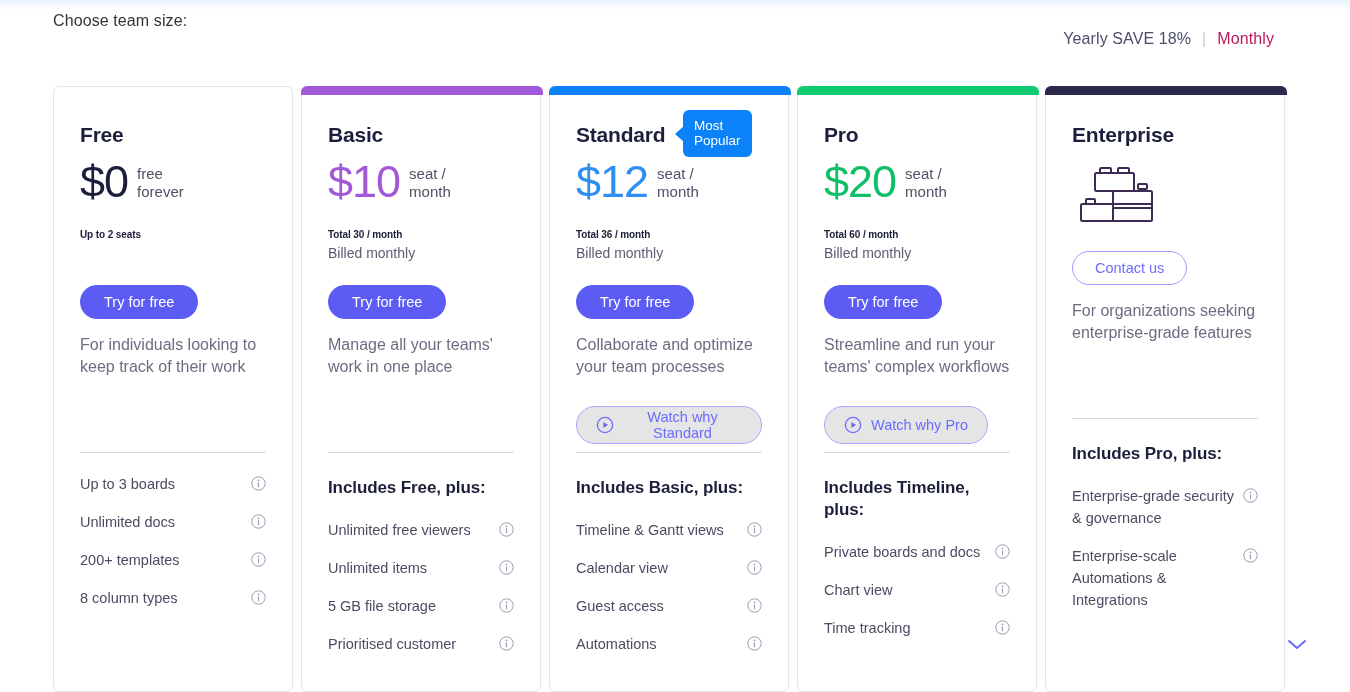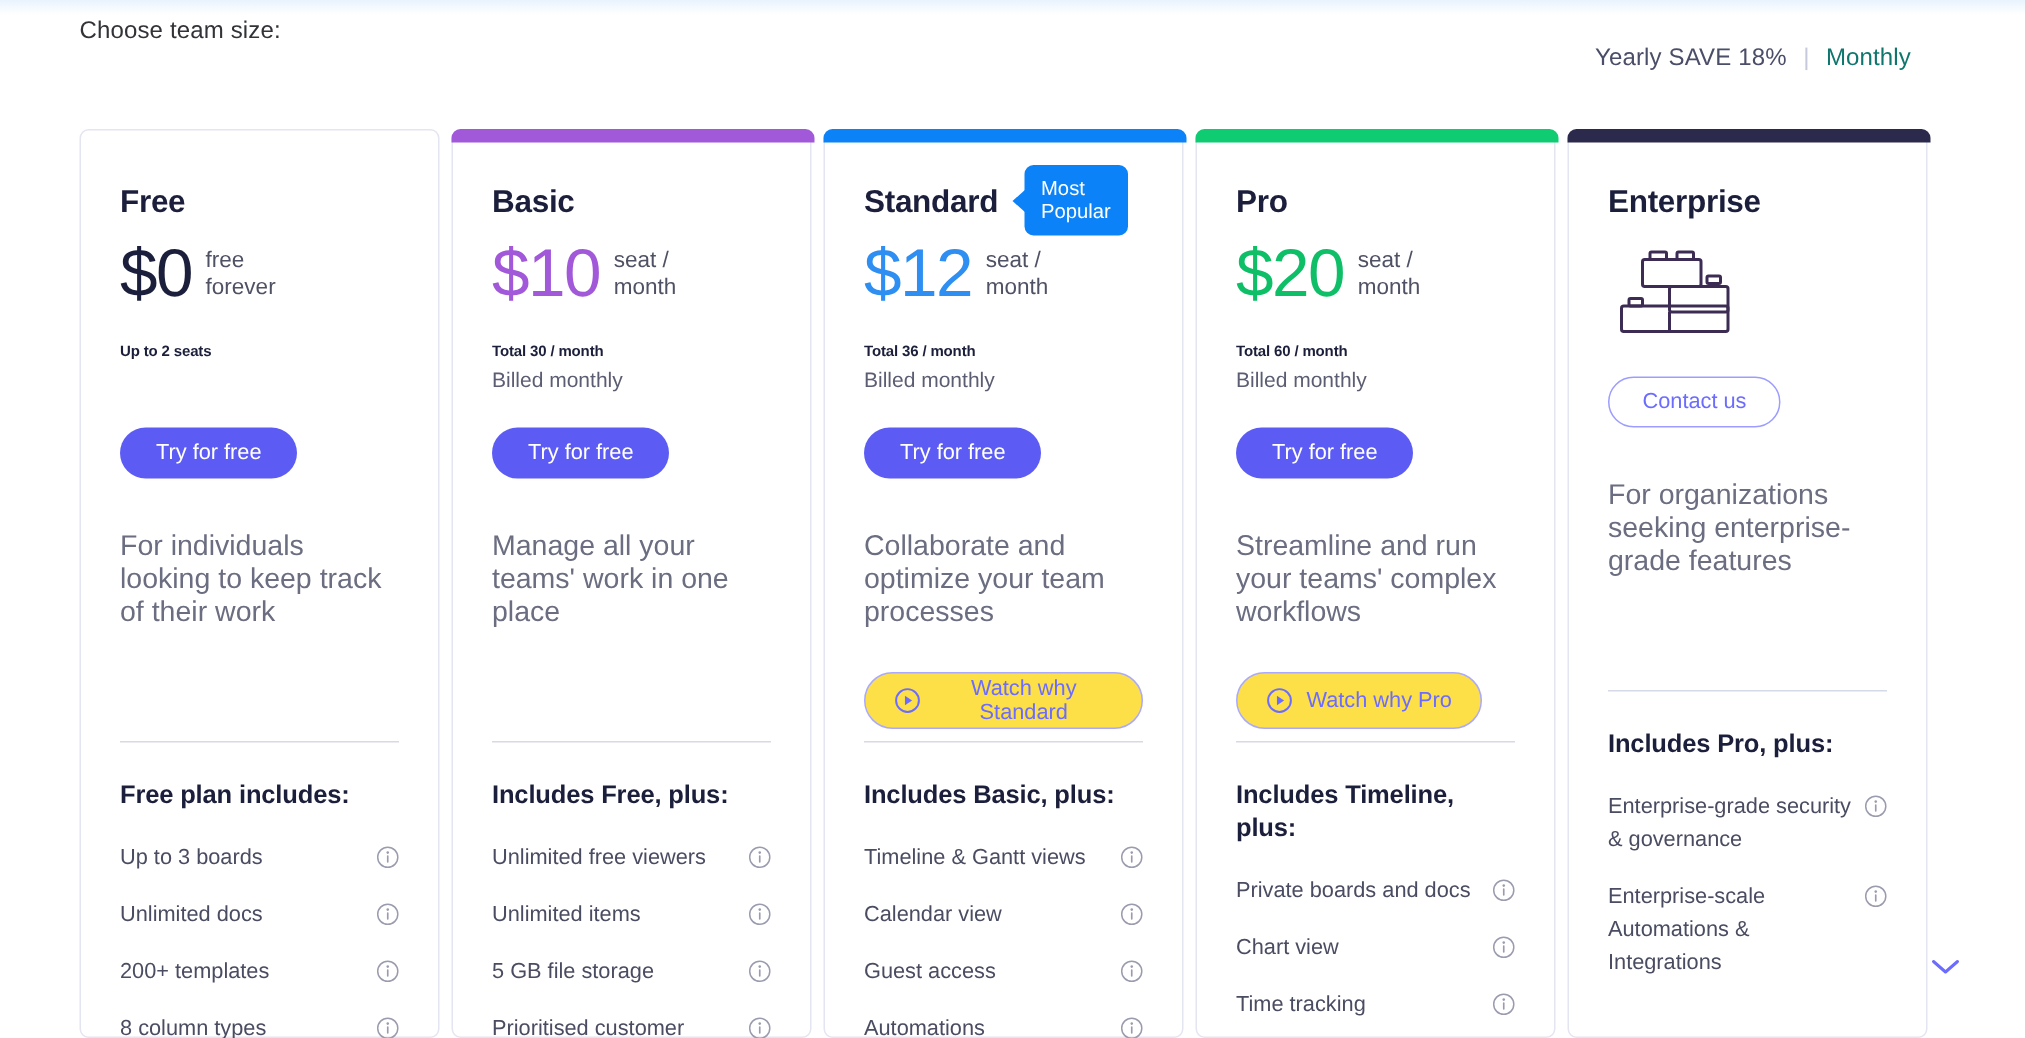--- a/index.html
+++ b/index.html
@@ -97,21 +97,21 @@
     color: #4b4e69;
     letter-spacing: 0.1px;
   }
 
   .billing-sep {
     color: #c6c9da;
     font-weight: 300;
   }
 
   .billing-monthly {
-    color: #0f766e;
+    color: #be185d;
     cursor: pointer;
     letter-spacing: 0.1px;
   }
 
   
   .cards {
     position: absolute;
     top: 86px;
     left: 53px;
     display: flex;
@@ -253,39 +253,39 @@
     background: #ffffff;
     color: #6c6cff;
     border: 1px solid #9d9dff;
     border-radius: 20px;
     font-family: "Liberation Sans", sans-serif;
     font-size: 14.5px;
     cursor: pointer;
   }
 
   .plan-desc {
-    margin-top: 35px;
-    font-size: 19px;
+    margin-top: 15px;
+    font-size: 16px;
     line-height: 22px;
     color: #6b6d80;
     min-height: 44px;
   }
 
   .watch-wrap {
     margin-top: 28px;
     height: 38px;
   }
 
   .btn-watch {
     display: inline-flex;
     align-items: center;
     gap: 9px;
     height: 38px;
     padding: 0 19px;
-    background: #fde047;
+    background: #e5e5e5;
     color: #6c6cff;
     border: 1px solid #a9a9ff;
     border-radius: 20px;
     font-family: "Liberation Sans", sans-serif;
     font-size: 14.5px;
     cursor: pointer;
   }
   .btn-watch svg { display: block; flex: none; }
 
   .enterprise-icon {
@@ -414,21 +414,20 @@
       <div class="cta-wrap">
         <button class="btn-primary">Try for free</button>
       </div>
 
       <div class="plan-desc">For individuals looking to keep track of their work</div>
 
       <div class="watch-wrap"></div>
 
       <div class="divider"></div>
 
-      <div class="features-title">Free plan includes:</div>
 
       <ul class="feature-list">
         <li class="feature-item">
           <span class="feature-text">Up to 3 boards</span>
           <span class="info-icon">
             <svg width="15" height="15" viewBox="0 0 15 15">
                 <circle cx="7.5" cy="7.5" r="6.7" fill="none" stroke="#9a9cae" stroke-width="1"></circle>
                 <circle cx="7.5" cy="4.4" r="0.85" fill="#9a9cae"></circle>
                 <rect x="6.95" y="6.2" width="1.1" height="5" rx="0.5" fill="#9a9cae"></rect>
               </svg>

